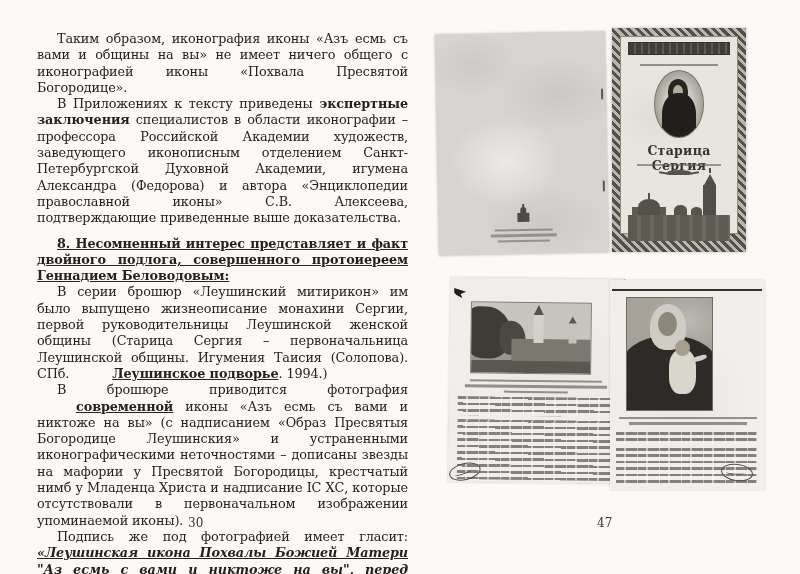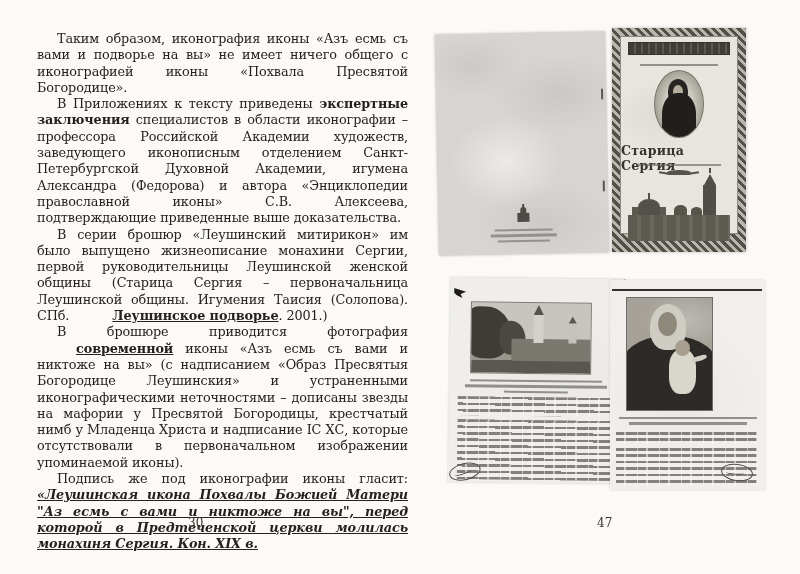--- a/index.html
+++ b/index.html
@@ -76,21 +76,21 @@
   .oval{
     position:absolute;left:50%;top:33px;transform:translateX(-50%);
     width:48px;height:66px;border-radius:50%;
     background:radial-gradient(closest-side,#cfccc3 55%,#b7b4aa 80%,#a5a298 100%);
     border:1.5px solid #77746b;overflow:hidden;
   }
   .nun-robe{position:absolute;left:7px;right:7px;top:22px;bottom:-2px;background:#201f1c;border-radius:45% 45% 0 0;}
   .nun-hood{position:absolute;left:13px;top:8px;width:20px;height:24px;background:#262521;border-radius:50% 50% 40% 40%;}
   .nun-face{position:absolute;left:18px;top:14px;width:10px;height:13px;background:#b4ad9b;border-radius:50%;}
   .cover-title{
-    position:absolute;left:0;right:0;top:106px;text-align:left;
+    position:absolute;left:0;right:0;top:106px;text-align:center;
     font-size:12.5px;font-weight:bold;color:#34322c;letter-spacing:.3px;
   }
   .subtitle-bar{position:absolute;left:0;right:0;top:124px;}
   .subtitle-bar .cap-bar{width:84px;background:rgba(96,94,86,.6);}
   .eagle{
     position:absolute;left:50%;top:133px;transform:translateX(-50%);
     width:24px;height:5px;background:#55524a;border-radius:50% 50% 20% 20%;
   }
   .eagle:before{content:"";position:absolute;left:-8px;top:2px;width:10px;height:2px;background:#55524a;transform:rotate(8deg);}
   .eagle:after{content:"";position:absolute;right:-8px;top:2px;width:10px;height:2px;background:#55524a;transform:rotate(-8deg);}
@@ -176,25 +176,26 @@
   .ip-caption .cap-bar{background:rgba(84,82,75,.6);}
   .ip-text1{position:absolute;left:6px;right:8px;top:152px;height:12px;}
   .ip-text2{position:absolute;left:6px;right:8px;top:168px;height:38px;}
 </style>
 </head>
 <body>
 
 <div>
 
   <div class="text-block">
-    <p><span>Таким образом, иконография иконы «Азъ есмь съ вами и подворье на вы» не имеет ничего общего с иконографией иконы «Похвала Пресвятой Богородице».</span></p>
+    <p><span>Таким образом, иконография иконы «Азъ есмь съ вами и общины на вы» не имеет ничего общего с иконографией иконы «Похвала Пресвятой Богородице».</span></p>
     <p><span>В Приложениях к тексту приведены </span><span class="b">экспертные заключения</span><span> специалистов в области иконографии – профессора Российской Академии художеств, заведующего иконописным отделением Санкт-Петербургской Духовной Академии, игумена Александра (Федорова) и автора «Энциклопедии православной иконы» С.В. Алексеева, подтверждающие приведенные выше доказательства.</span></p>
-    <p><span>В серии брошюр «Леушинский митирикон» им было выпущено жизнеописание монахини Сергии, первой руководительницы Леушинской женской общины (Старица Сергия – первоначальница Леушинской общины. Игумения Таисия (Солопова). СПб. </span><span class="bu">Леушинское подворье</span><span>. 2001.)</span></p>
+    <p class="h8"><span>8. Несомненный интерес представляет и факт двойного подлога, совершенного протоиереем Геннадием Беловодовым:</span></p>
+    <p><span>В серии брошюр «Леушинский митирикон» им было выпущено жизнеописание монахини Сергии, первой руководительницы Леушинской женской общины (Старица Сергия – первоначальница Леушинской общины. Игумения Таисия (Солопова). СПб. </span><span class="bu">Леушинское подворье</span><span>. 1994.)</span></p>
     <p><span>В брошюре приводится фотография </span><span class="bu">современной</span><span> иконы «Азъ есмь съ вами и никтоже на вы» (с надписанием «Образ Пресвятыя Богородице Леушинския» и устраненными иконографическими неточностями – дописаны звезды на мафории у Пресвятой Богородицы, крестчатый нимб у Младенца Христа и надписание IC ХС, которые отсутствовали в первоначальном изображении упоминаемой иконы).</span></p>
-    <p><span>Подпись же под иконографии иконы гласит: </span><span class="biu">«Леушинская икона Похвалы Божией Матери "Аз есмь с вами и никтоже на вы", перед которой в Предтеченской церкви молилась монахиня Сергия. Кон. XIX в.</span></p>
+    <p><span>Подпись же под фотографией имеет гласит: </span><span class="biu">«Леушинская икона Похвалы Божией Матери "Аз есмь с вами и никтоже на вы", перед которой в Предтеченской церкви молилась монахиня Сергия. Кон. XIX в.</span></p>
   </div>
   <div class="pageno pageno-left">30</div>
 
   <div class="gray-cover">
     <div class="staple s1"></div>
     <div class="staple s2"></div>
     <div class="emblem">
       <div class="em-cross"></div>
       <div class="em-dome"></div>
       <div class="em-body"></div>

